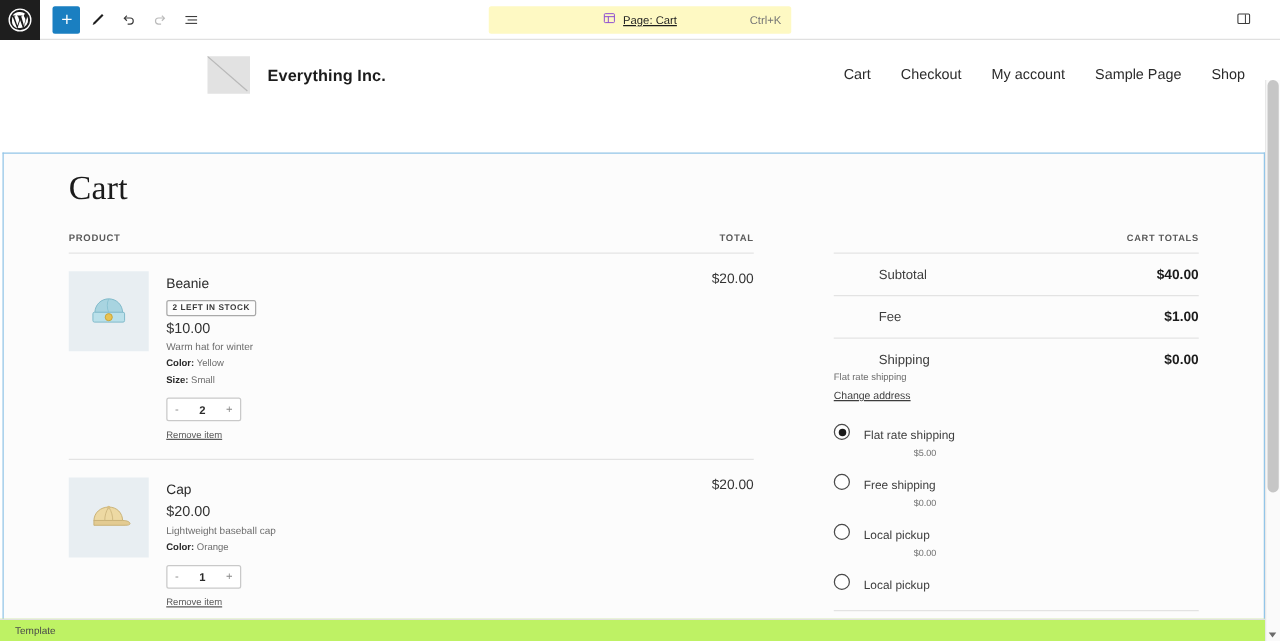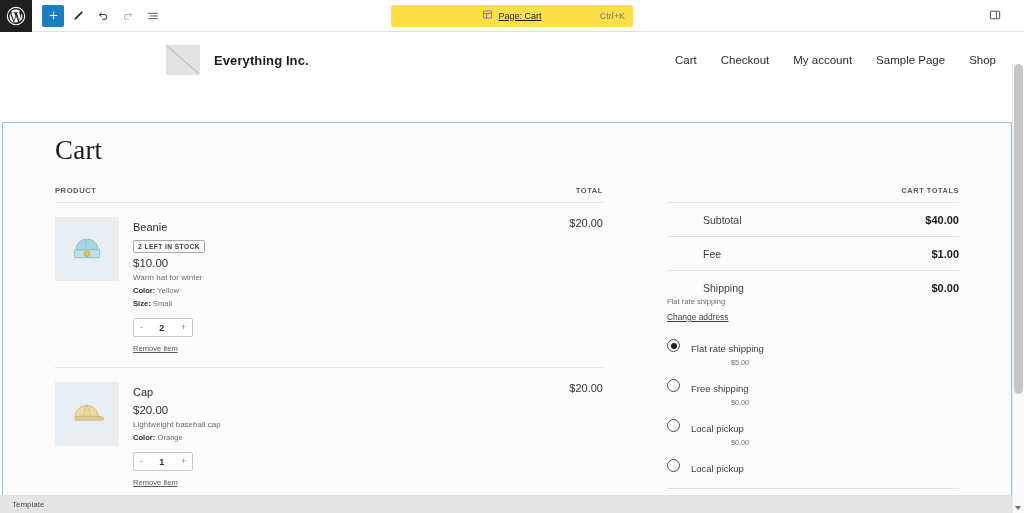--- a/index.html
+++ b/index.html
@@ -42,21 +42,21 @@
 
   .doc-bar-wrap {
     position: absolute;
     left: 0; right: 0;
     display: flex; justify-content: center;
     pointer-events: none;
   }
   .doc-bar {
     pointer-events: auto;
     width: 242px; height: 22px;
-    background: #fde047;
+    background: #fef9c3;
     border-radius: 2px;
     display: flex; align-items: center;
     padding: 0 8px;
     font-size: 9px;
     color: #1e1e1e;
     position: relative;
     text-decoration: underline;
   }
   .doc-bar .dlabel {
     display: flex; align-items: center; gap: 5px;
@@ -267,21 +267,21 @@
     content: ""; width: 6px; height: 6px; border-radius: 50%; background: #1b1b1b;
   }
   .opt-name { font-size: 9.5px; color: #3d3d3d; }
   .opt-price { font-size: 7.2px; color: #6d6d6d; margin-top: 2px; padding-left: 40px; }
 
   
   .status-bar {
     position: absolute;
     left: 0; bottom: 0; right: 0;
     height: 18px;
-    background: #e5e5e5;
+    background: #bef264;
     border-top: 1px solid #e0e0e0;
     display: flex; align-items: center;
     padding-left: 12px;
     font-size: 8px;
     color: #4a4a4a;
     z-index: 20;
   }
 
   
   .scrollbar {

